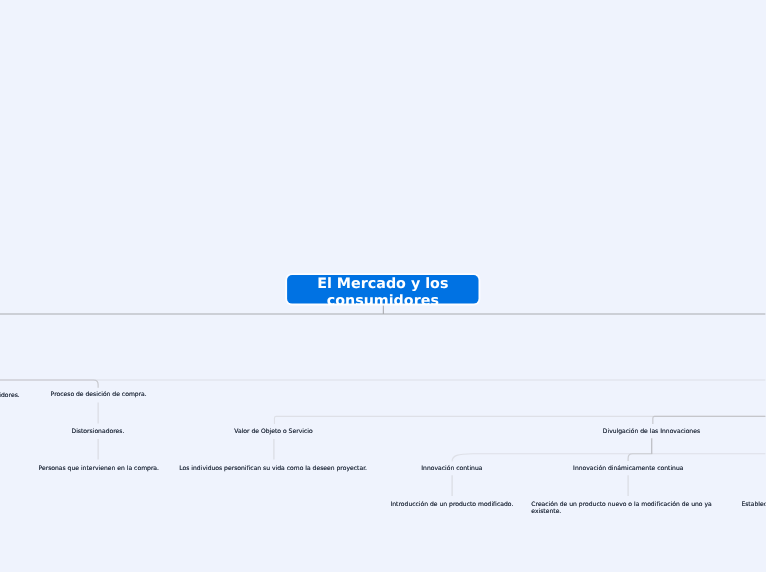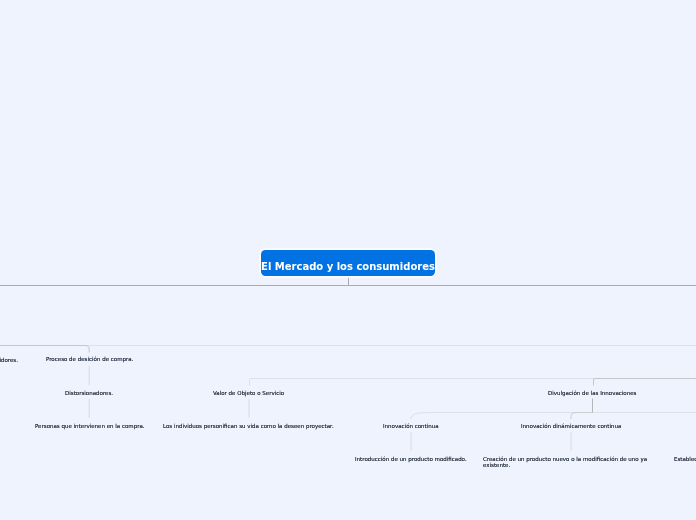--- a/index.html
+++ b/index.html
@@ -4,23 +4,23 @@
 <style>
   html,body{margin:0;padding:0;}
   body{width:696px;height:520px;overflow:hidden;background:#eff3fd;
        font-family:"DejaVu Sans",sans-serif;
        -webkit-font-smoothing:antialiased;}
   #canvas{position:relative;width:696px;height:520px;overflow:hidden;background:#eff3fd;}
   svg#wires{position:absolute;left:0;top:0;width:696px;height:520px;}
   .leaf{position:absolute;font-size:5.5px;line-height:8px;color:#333c4c;
         text-shadow:0 0 0.28px #333c4c;white-space:nowrap;}
   .leaf.wrap{white-space:normal;line-height:5.6px;}
-  .root-node{position:absolute;background:#0072e3;color:#fff;font-weight:bold;font-size:10px;
+  .root-node{position:absolute;background:#0072e3;color:#fff;font-weight:bold;font-size:13px;
       border-radius:4.5px;display:flex;align-items:center;justify-content:center;
-      box-shadow:0 0 0 1.7px #fdfdff;padding-top:6px;box-sizing:border-box;}
+      box-shadow:0 0 0 1.7px #fdfdff;padding-top:6px;box-sizing:border-box;text-align:center;}
 </style>
 </head>
 <body>
 
 <div id="canvas">
   <svg id="wires" viewBox="0 0 696 520">
     <g id="wire-group" fill="none" stroke-width="1">
         <path d="M348.5,277.5 L348.5,285.5" stroke="#aaabb0"></path>
         <path d="M0,285.5 L696,285.5" stroke="#aaabb0"></path>
         <path d="M0,345.5 L696,345.5" stroke="#dee0e7"></path>

